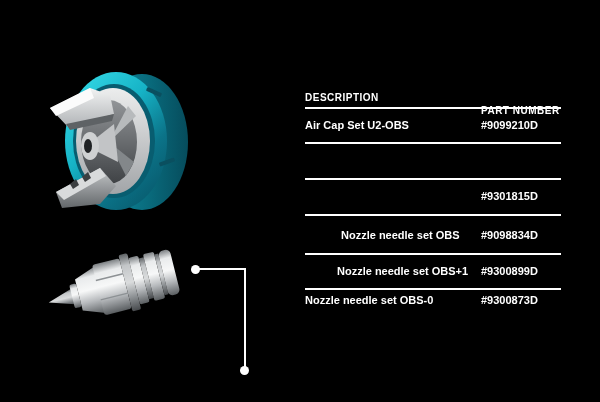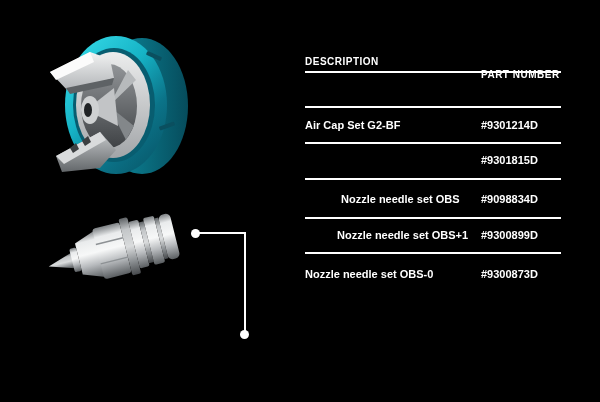--- a/index.html
+++ b/index.html
@@ -1,18 +1,18 @@
 <!DOCTYPE html>
 <html><head>
 <meta charset="utf-8">
 <style>
   html,body{margin:0;padding:0;background:#000;}
   .stage{
     position:relative;width:600px;height:340px;background:#000000;
-    overflow:hidden;font-family:"Liberation Sans",sans-serif;
+    overflow:hidden;font-family:"Liberation Sans",sans-serif;margin-top:36px;
   }
   
   .parts-table{position:absolute;left:305px;top:54px;width:256px;height:240px;color:#fff;}
   .tbl-head{position:absolute;top:2px;left:0;width:256px;font-size:10px;font-weight:700;letter-spacing:.5px;}
   .th-part{position:absolute;left:176px;top:13px;}
   .hline{position:absolute;left:0;width:256px;height:2px;background:#ffffff;}
   .trow{position:absolute;left:0;width:256px;font-size:11px;font-weight:700;line-height:12px;white-space:nowrap;}
   .td-part{position:absolute;left:176px;top:0;}
   
   .callout-dot{position:absolute;width:9px;height:9px;border-radius:50%;background:#ffffff;}
@@ -146,44 +146,44 @@
   <div class="callout-line" style="left:244px;top:232px;width:2px;height:102px;"></div>
   <div class="callout-dot" style="left:240px;top:330px;"></div>
 
   <div class="parts-table">
     <div class="tbl-head">
       <span>DESCRIPTION</span>
       <span class="th-part">PART NUMBER</span>
     </div>
     <div class="hline" style="top:17px;"></div>
 
+    <div class="trow" style="top:29px;">
+      <span>Air Cap Set U2-OBS</span>
+      <span class="td-part">#9099210D</span>
+    </div>
     <div class="hline" style="top:52px;"></div>
 
-    <div class="trow" style="top:65px;">
-      <span>Air Cap Set G2-BF</span>
-      <span class="td-part">#9301214D</span>
-    </div>
     <div class="hline" style="top:88px;"></div>
 
     <div class="trow" style="top:100px;">
       <span class="td-part">#9301815D</span>
     </div>
     <div class="hline" style="top:124px;"></div>
 
     <div class="trow" style="top:139px;padding-left:36px;">
       <span>Nozzle needle set OBS</span>
       <span class="td-part">#9098834D</span>
     </div>
     <div class="hline" style="top:163px;"></div>
 
     <div class="trow" style="top:175px;padding-left:32px;">
       <span>Nozzle needle set OBS+1</span>
       <span class="td-part">#9300899D</span>
     </div>
     <div class="hline" style="top:198px;"></div>
 
-    <div class="trow" style="top:214px;">
+    <div class="trow" style="top:204px;">
       <span>Nozzle needle set OBS-0</span>
       <span class="td-part">#9300873D</span>
     </div>
   </div>
 
 </div>
 
 </body></html>

